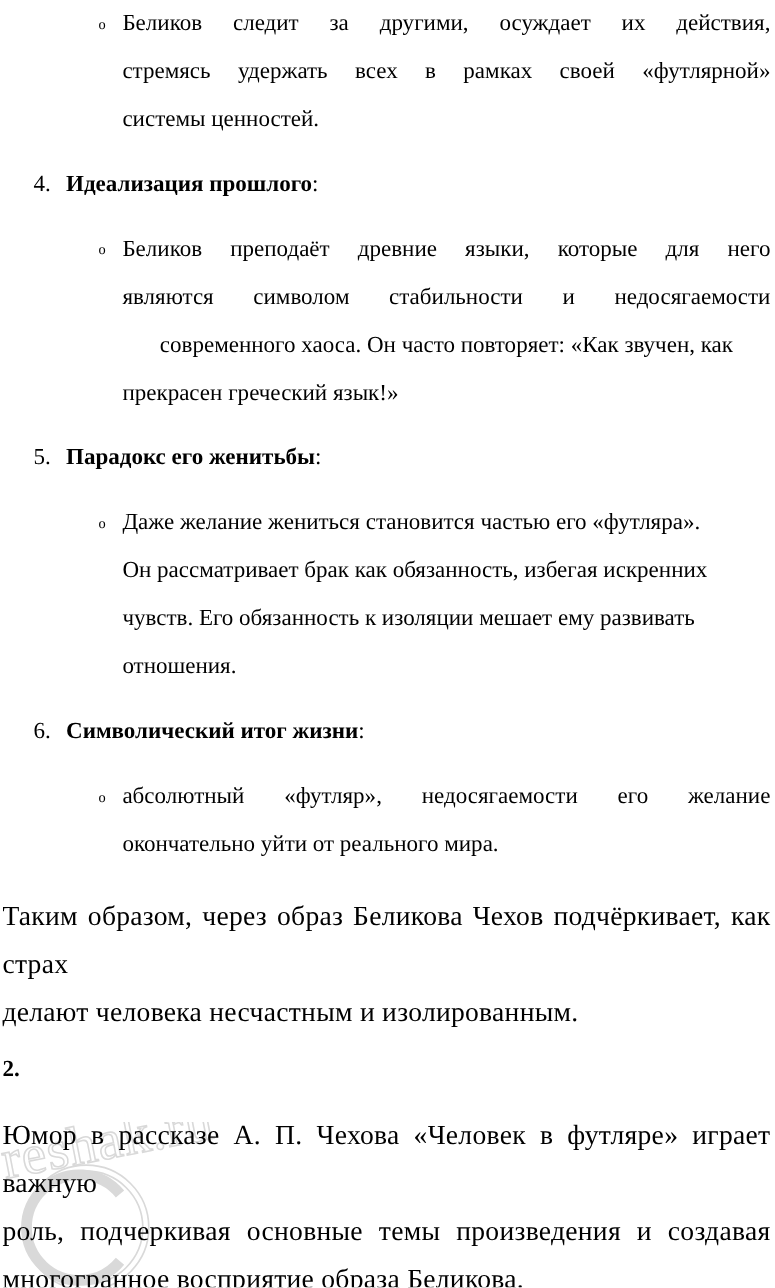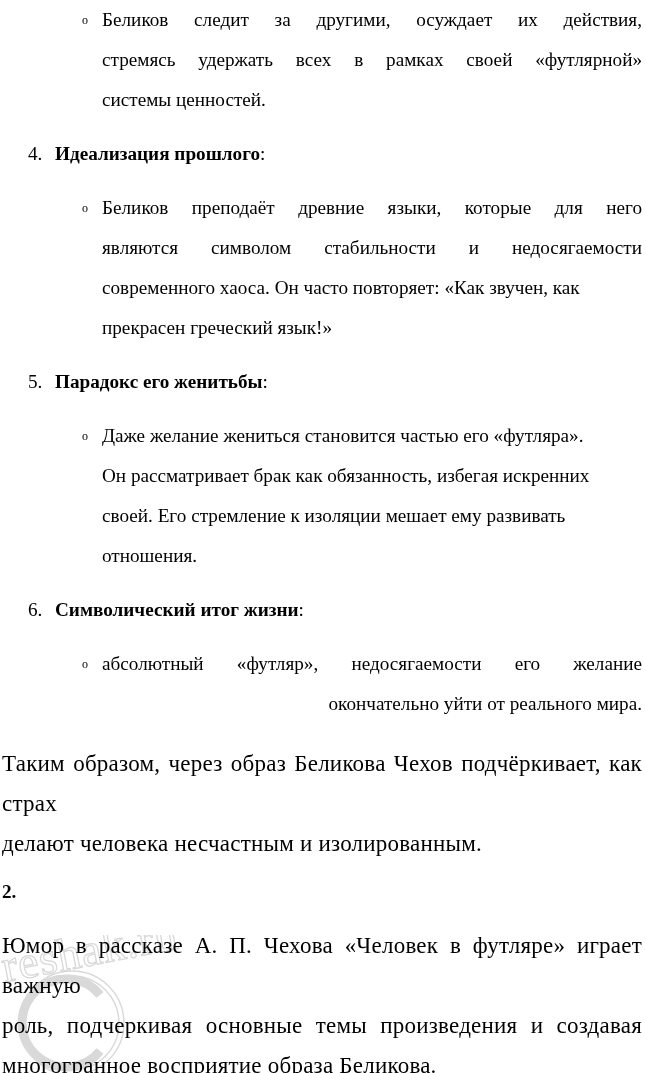--- a/index.html
+++ b/index.html
@@ -152,58 +152,58 @@
       <span class="num-text"><b>Идеализация прошлого</b><span>:</span></span>
     </div>
 
     <div class="gap-md"></div>
 
     <div class="sub-item">
       <span class="sub-marker">o</span>
       <span class="sub-text">
         <span class="justify-all" style="display:block;">Беликов преподаёт древние языки, которые для него</span>
         <span class="justify-all" style="display:block;">являются символом стабильности и недосягаемости</span>
-        <span style="display:block;text-align:left;">современного хаоса. Он часто повторяет: «Как звучен, как</span>
+        <span style="display:block;text-align:center;">современного хаоса. Он часто повторяет: «Как звучен, как</span>
         <span style="display:block;text-align:left;">прекрасен греческий язык!»</span>
       </span>
     </div>
 
     <div class="gap-md"></div>
 
     <div class="num-item">
       <span class="num-marker">5.</span>
       <span class="num-text"><b>Парадокс его женитьбы</b><span>:</span></span>
     </div>
 
     <div class="gap-md"></div>
 
     <div class="sub-item">
       <span class="sub-marker">o</span>
       <span class="sub-text">
         <span style="display:block;text-align:left;">Даже желание жениться становится частью его «футляра».</span>
         <span style="display:block;text-align:left;">Он рассматривает брак как обязанность, избегая искренних</span>
-        <span style="display:block;text-align:left;">своей. Его стремление к изоляции мешает ему развивать</span>
+        <span style="display:block;text-align:left;">чувств. Его обязанность к изоляции мешает ему развивать</span>
         <span style="display:block;text-align:left;">отношения.</span>
       </span>
     </div>
 
     <div class="gap-md"></div>
 
     <div class="num-item">
       <span class="num-marker">6.</span>
       <span class="num-text"><b>Символический итог жизни</b><span>:</span></span>
     </div>
 
     <div class="gap-md"></div>
 
     <div class="sub-item">
       <span class="sub-marker">o</span>
       <span class="sub-text">
         <span class="justify-all" style="display:block;">абсолютный «футляр», недосягаемости его желание</span>
-        <span style="display:block;text-align:right;">окончательно уйти от реального мира.</span>
+        <span style="display:block;text-align:left;">окончательно уйти от реального мира.</span>
       </span>
     </div>
 
     <div class="gap-lg"></div>
 
     <p class="body-par">
       <span class="justify-all" style="display:block;">Таким образом, через образ Беликова Чехов подчёркивает, как страх</span>
       <span style="display:block;text-align:left;">делают человека несчастным и изолированным.</span>
     </p>
 

